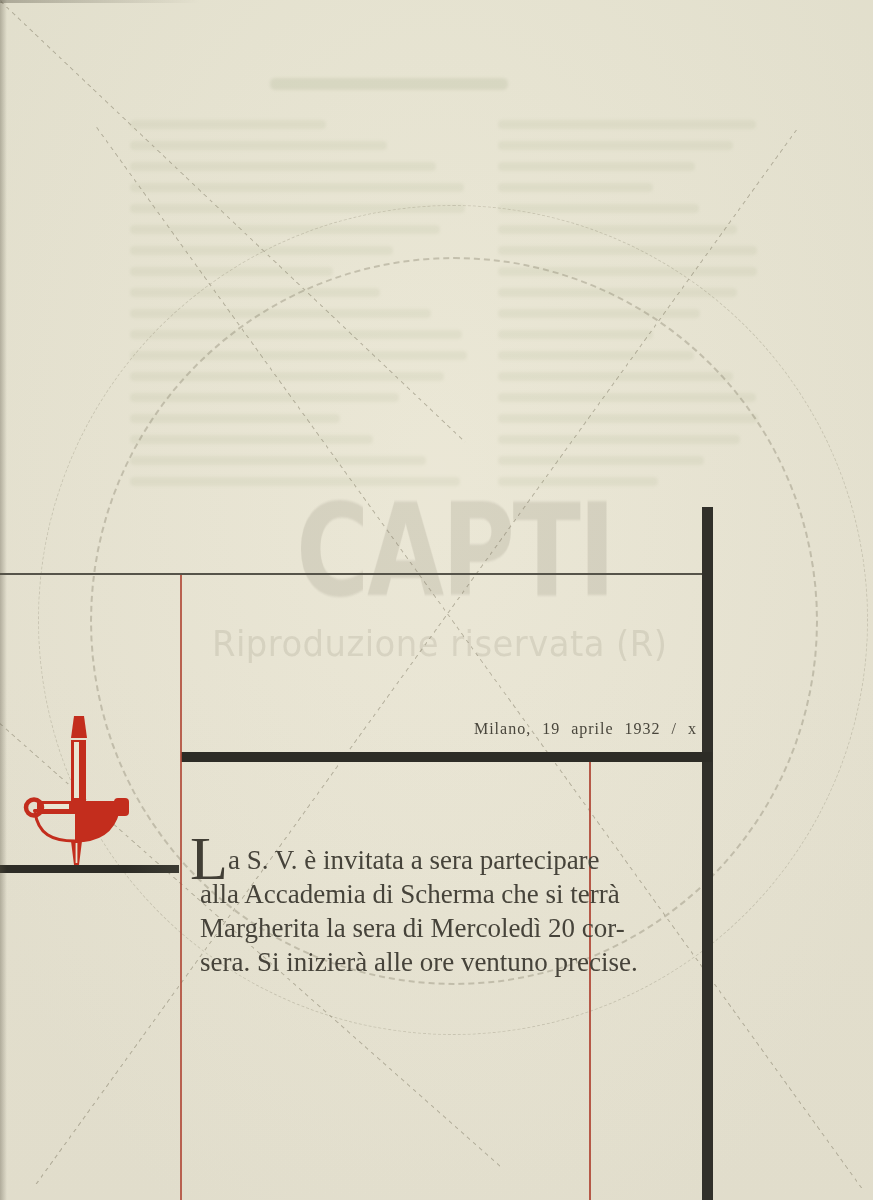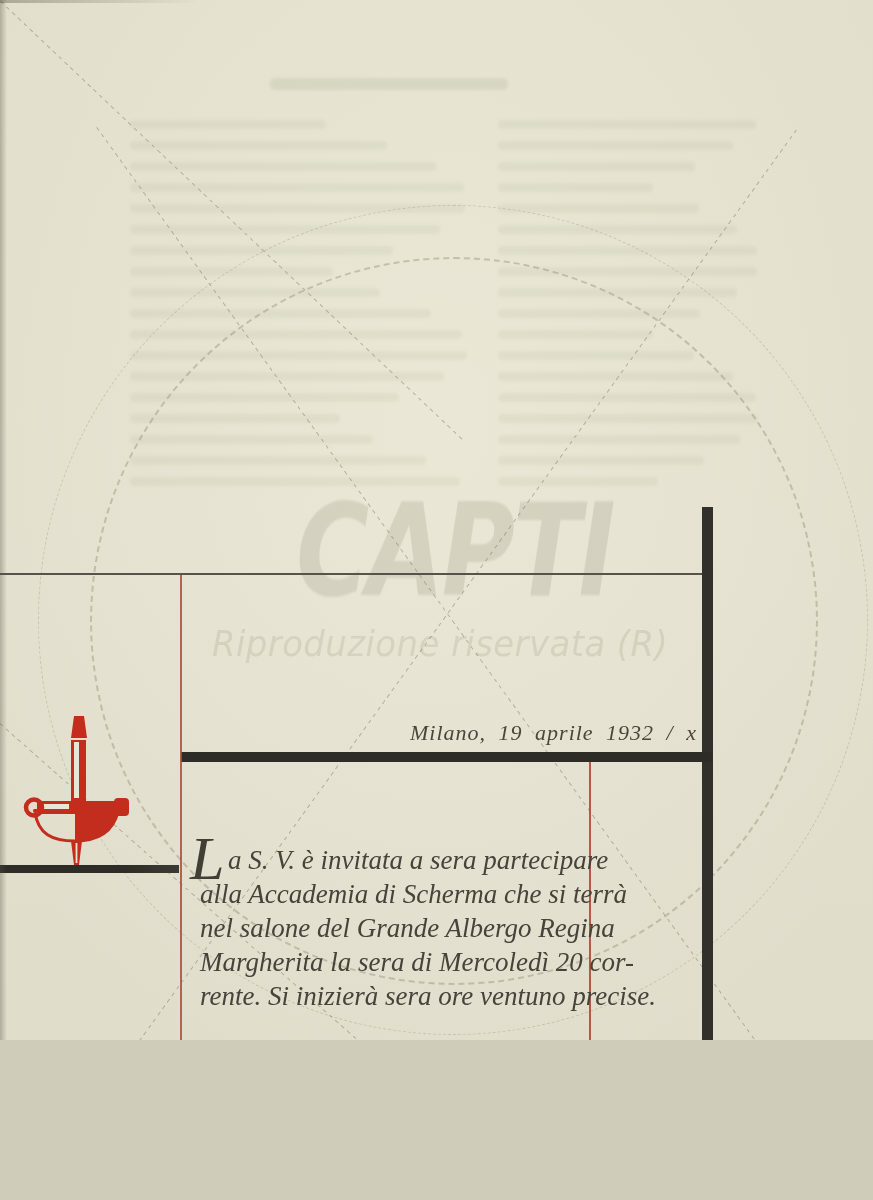--- a/index.html
+++ b/index.html
@@ -1,25 +1,24 @@
 <!DOCTYPE html>
 <html><head>
 <meta charset="utf-8">
 <style>
   html,body{margin:0;padding:0;background:#cfccba;}
   #page{
     position:relative;
-    width:873px;height:1040px;
+    width:873px;height:1200px;
     margin:0 auto;
     background:
       radial-gradient(ellipse at 50% 40%, rgba(255,255,255,0.06), rgba(0,0,0,0.03) 85%),
       linear-gradient(180deg,#e9e6d3 0%, #eae6d4 55%, #e8e4d2 100%);
     overflow:hidden;
     font-family:"Liberation Serif", serif;
-    font-style:italic;
   }
   
   .edge-left{position:absolute;left:0;top:0;width:7px;height:1200px;
     background:linear-gradient(90deg, rgba(85,80,64,0.35), rgba(85,80,64,0) 100%);}
   .edge-top{position:absolute;left:0;top:0;width:200px;height:3px;
     background:linear-gradient(90deg, rgba(70,66,52,0.35), rgba(70,66,52,0));}
 
   
   .ghost-row{position:absolute;height:9px;border-radius:4px;
     background:#97a078;opacity:0.11;filter:blur(1.5px);}
@@ -49,21 +48,21 @@
   .bar-vertical{position:absolute;left:702px;top:507px;width:11px;height:693px;background:#31302a;}
   .bar-main{position:absolute;left:181px;top:752px;width:531px;height:10px;background:#2d2c26;}
   .bar-left{position:absolute;left:0;top:865px;width:179px;height:8px;
     background:linear-gradient(90deg,#2d2c26 70%, #3c3b33);}
   .red-rule{position:absolute;width:2px;background:#b04a38;}
   .red-left{left:180px;top:575px;height:625px;opacity:.85;}
   .red-right{left:589px;top:762px;height:438px;opacity:.9;}
 
   
   .dateline{position:absolute;right:176px;top:720px;
-    font-size:22px;color:#49463c;letter-spacing:1px;word-spacing:6px;white-space:nowrap;}
+    font-size:16px;color:#49463c;letter-spacing:1px;word-spacing:6px;white-space:nowrap;}
   .invitation{position:absolute;left:186px;top:843px;width:400px;
     font-size:27px;line-height:34px;color:#46433a;}
   .inv-line{text-align:justify;text-align-last:justify;height:34px;white-space:nowrap;margin-left:14px;}
   .inv-line.first{margin-left:42px;width:358px;}
   .dropcap{position:absolute;left:4px;top:-16px;font-size:62px;line-height:62px;color:#413e35;}
 
   .sword{position:absolute;left:20px;top:710px;}
 </style>
 </head>
 <body>
@@ -152,20 +151,19 @@
       <rect x="55.6" y="133" width="1.8" height="20" fill="#e9e6d3"></rect>
     </g>
   </svg>
 
   <div class="dateline">Milano, 19 aprile 1932 / x</div>
 
   <div class="invitation">
     <span class="dropcap">L</span>
     <div class="inv-line first">a S. V. è invitata a sera partecipare</div>
     <div class="inv-line">alla Accademia di Scherma che si terrà</div>
-    <div class="inv-line">nel salone del Grande Albergo Regina</div>
     <div class="inv-line">Margherita la sera di Mercoledì 20 cor-</div>
-    <div class="inv-line">rente. Si inizierà sera ore ventuno precise.</div>
+    <div class="inv-line">sera. Si inizierà alle ore ventuno precise.</div>
   </div>
 
   <div class="edge-left"></div>
   <div class="edge-top"></div>
 </div>
 
 </body></html>

